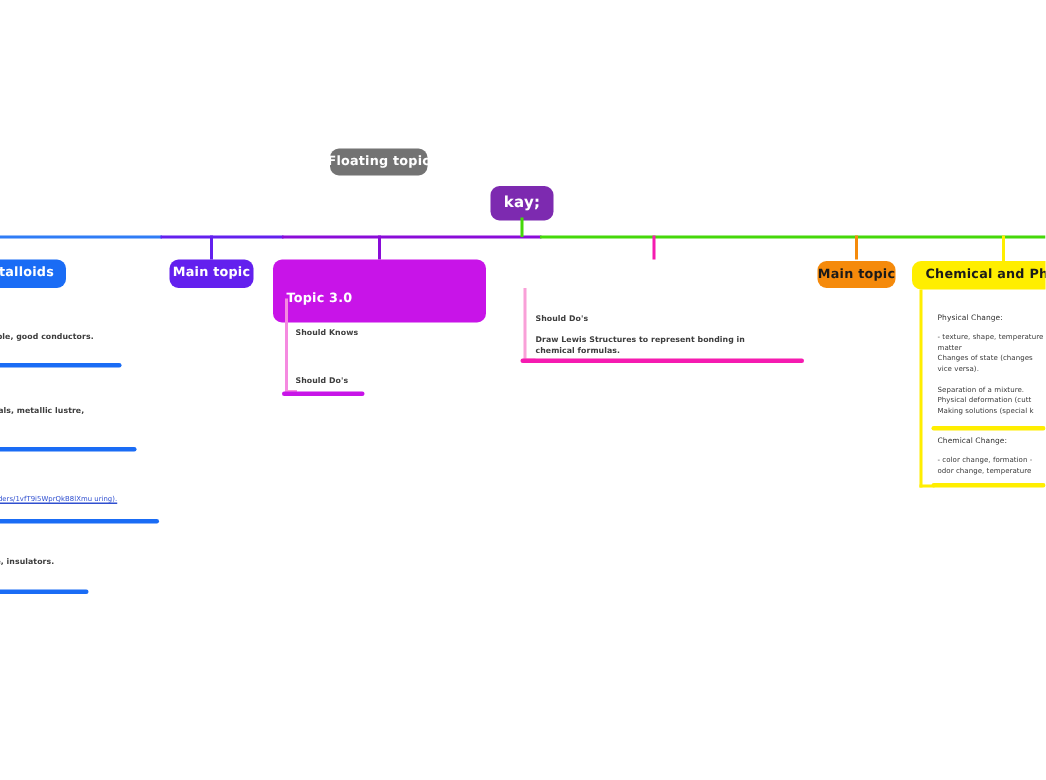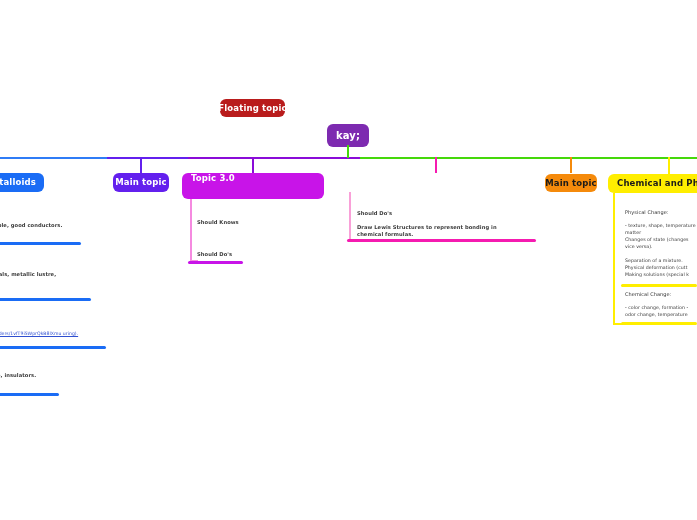--- a/index.html
+++ b/index.html
@@ -31,21 +31,21 @@
     letter-spacing: 0.15px;
     padding: 5px 9px;
     box-sizing: border-box;
     white-space: nowrap;
     display: flex;
     align-items: center;
   }
   .node.two-line {
     display: block;
     white-space: normal;
-    padding: 0 9px;
+    padding: 21px 9px;
   }
   .node .ln { display: block; }
 
   
   .trunk {
     position: absolute;
     height: 2px;
   }
   .drop {
     position: absolute;
@@ -109,21 +109,21 @@
   <div class="trunk" style="left:0px; top:157px; width:108px; background:#2f7cf6;"></div>
   <div class="trunk" style="left:107px; top:157px; width:82px; background:#6320ee;"></div>
   <div class="trunk" style="left:188px; top:157px; width:173px; background:#8a0cd8;"></div>
   <div class="trunk" style="left:360px; top:157px; width:337px; background:#45d80a;"></div>
 
   <div class="node" style="left:327px; top:124px; width:42px; height:23px; background:#7d2ab0; font-size:10px; justify-content:center;">
     <span>kay;</span>
   </div>
   <div class="drop" style="left:347px; top:145px; height:13px; background:#45d80a;"></div>
 
-  <div class="node" style="left:220px; top:99px; width:65px; height:18px; background:#b91c1c; justify-content:center;">
+  <div class="node" style="left:220px; top:99px; width:65px; height:18px; background:#737373; justify-content:center;">
     <span>Floating topic</span>
   </div>
 
   <div class="node" style="left:-22px; top:173px; width:66px; height:19px; background:#1a6cf5; justify-content:flex-end; padding-right:8px;">
     <span>Metalloids</span>
   </div>
 
   <div class="note" style="left:-22px; top:222px; width:110px;">malleable, good conductors.</div>
   <div class="underline" style="left:-12px; top:242px; width:93px; background:#1a6cf5;"></div>
 

